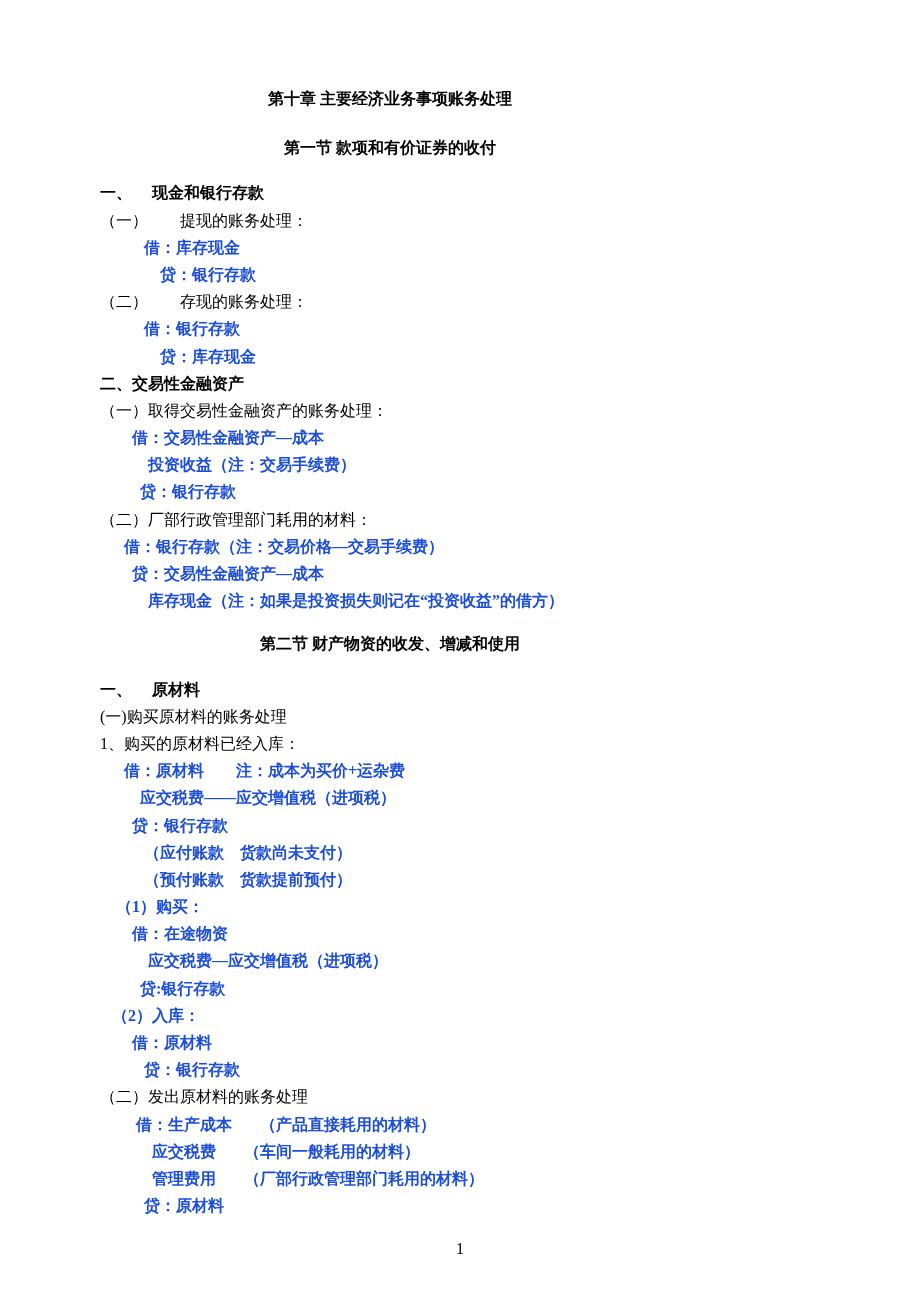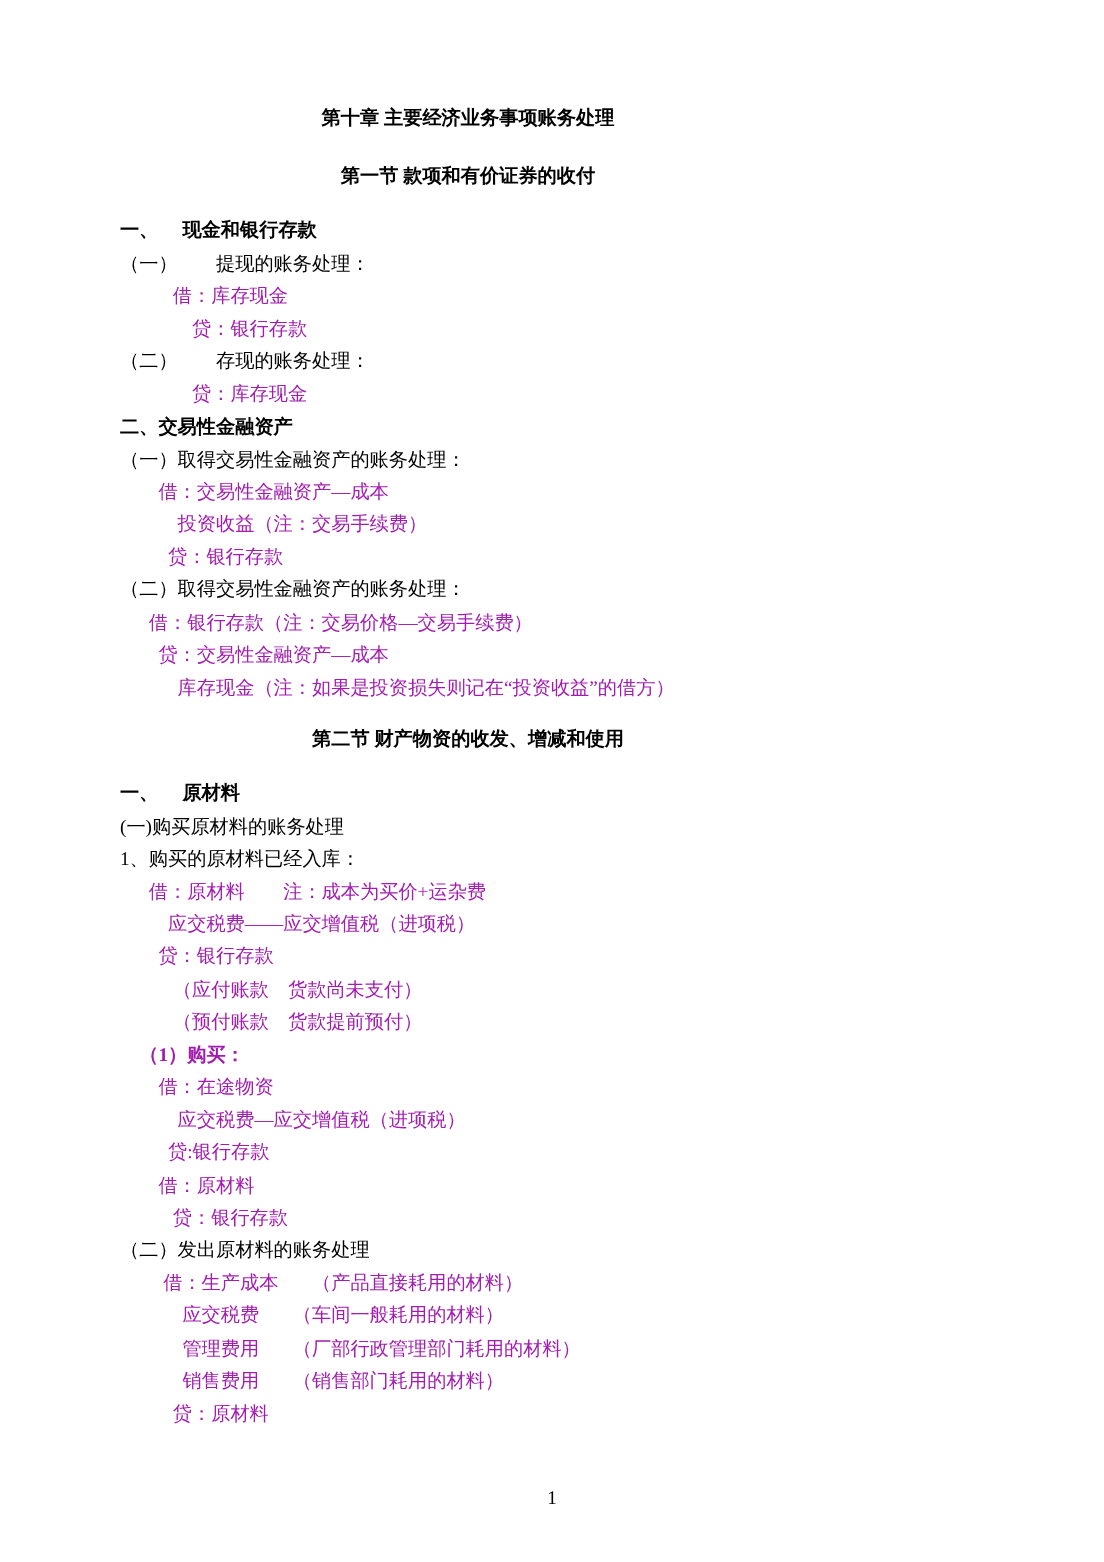--- a/index.html
+++ b/index.html
@@ -29,21 +29,21 @@
   }
   .section-title {
     text-align: center;
     font-weight: bold;
     font-size: 16px;
     margin-top: 16px;
     margin-bottom: 18px;
   }
   .line { white-space: pre; }
   .bold { font-weight: bold; }
-  .blue { color: #a21caf; }
+  .blue { color: #1d4ed8; font-weight: bold; }
   .pgnum {
     position: absolute;
     bottom: 40px;
     left: 0;
     width: 920px;
     text-align: center;
     font-size: 16px;
   }
 </style>
 </head>
@@ -53,49 +53,50 @@
 
   <div class="chapter-title">第十章    主要经济业务事项账务处理</div>
 
   <div class="section-title">第一节        款项和有价证券的收付</div>
 
   <div class="line bold">一、     现金和银行存款</div>
   <div class="line">（一）        提现的账务处理：</div>
   <div class="line blue">           借：库存现金</div>
   <div class="line blue">               贷：银行存款</div>
   <div class="line">（二）        存现的账务处理：</div>
+  <div class="line blue">           借：银行存款</div>
   <div class="line blue">               贷：库存现金</div>
 
   <div class="line bold">二、交易性金融资产</div>
   <div class="line">（一）取得交易性金融资产的账务处理：</div>
   <div class="line blue">        借：交易性金融资产—成本</div>
   <div class="line blue">            投资收益（注：交易手续费）</div>
   <div class="line blue">          贷：银行存款</div>
-  <div class="line">（二）取得交易性金融资产的账务处理：</div>
+  <div class="line">（二）厂部行政管理部门耗用的材料：</div>
   <div class="line blue">      借：银行存款（注：交易价格—交易手续费）</div>
   <div class="line blue">        贷：交易性金融资产—成本</div>
   <div class="line blue">            库存现金（注：如果是投资损失则记在“投资收益”的借方）</div>
 
   <div class="section-title">第二节        财产物资的收发、增减和使用</div>
 
   <div class="line bold">一、     原材料</div>
   <div class="line">(一)购买原材料的账务处理</div>
   <div class="line">1、购买的原材料已经入库：</div>
   <div class="line blue">      借：原材料        注：成本为买价+运杂费</div>
   <div class="line blue">          应交税费——应交增值税（进项税）</div>
   <div class="line blue">        贷：银行存款</div>
   <div class="line blue">           （应付账款    货款尚未支付）</div>
   <div class="line blue">           （预付账款    货款提前预付）</div>
   <div class="line blue bold">    （1）购买：</div>
   <div class="line blue">        借：在途物资</div>
   <div class="line blue">            应交税费—应交增值税（进项税）</div>
   <div class="line blue">          贷:银行存款</div>
+  <div class="line blue bold">   （2）入库：</div>
   <div class="line blue">        借：原材料</div>
   <div class="line blue">           贷：银行存款</div>
   <div class="line">（二）发出原材料的账务处理</div>
   <div class="line blue">         借：生产成本       （产品直接耗用的材料）</div>
   <div class="line blue">             应交税费       （车间一般耗用的材料）</div>
   <div class="line blue">             管理费用       （厂部行政管理部门耗用的材料）</div>
-  <div class="line blue">             销售费用       （销售部门耗用的材料）</div>
   <div class="line blue">           贷：原材料</div>
 
   <div class="pgnum">1</div>
 </div>
 
 </body></html>

